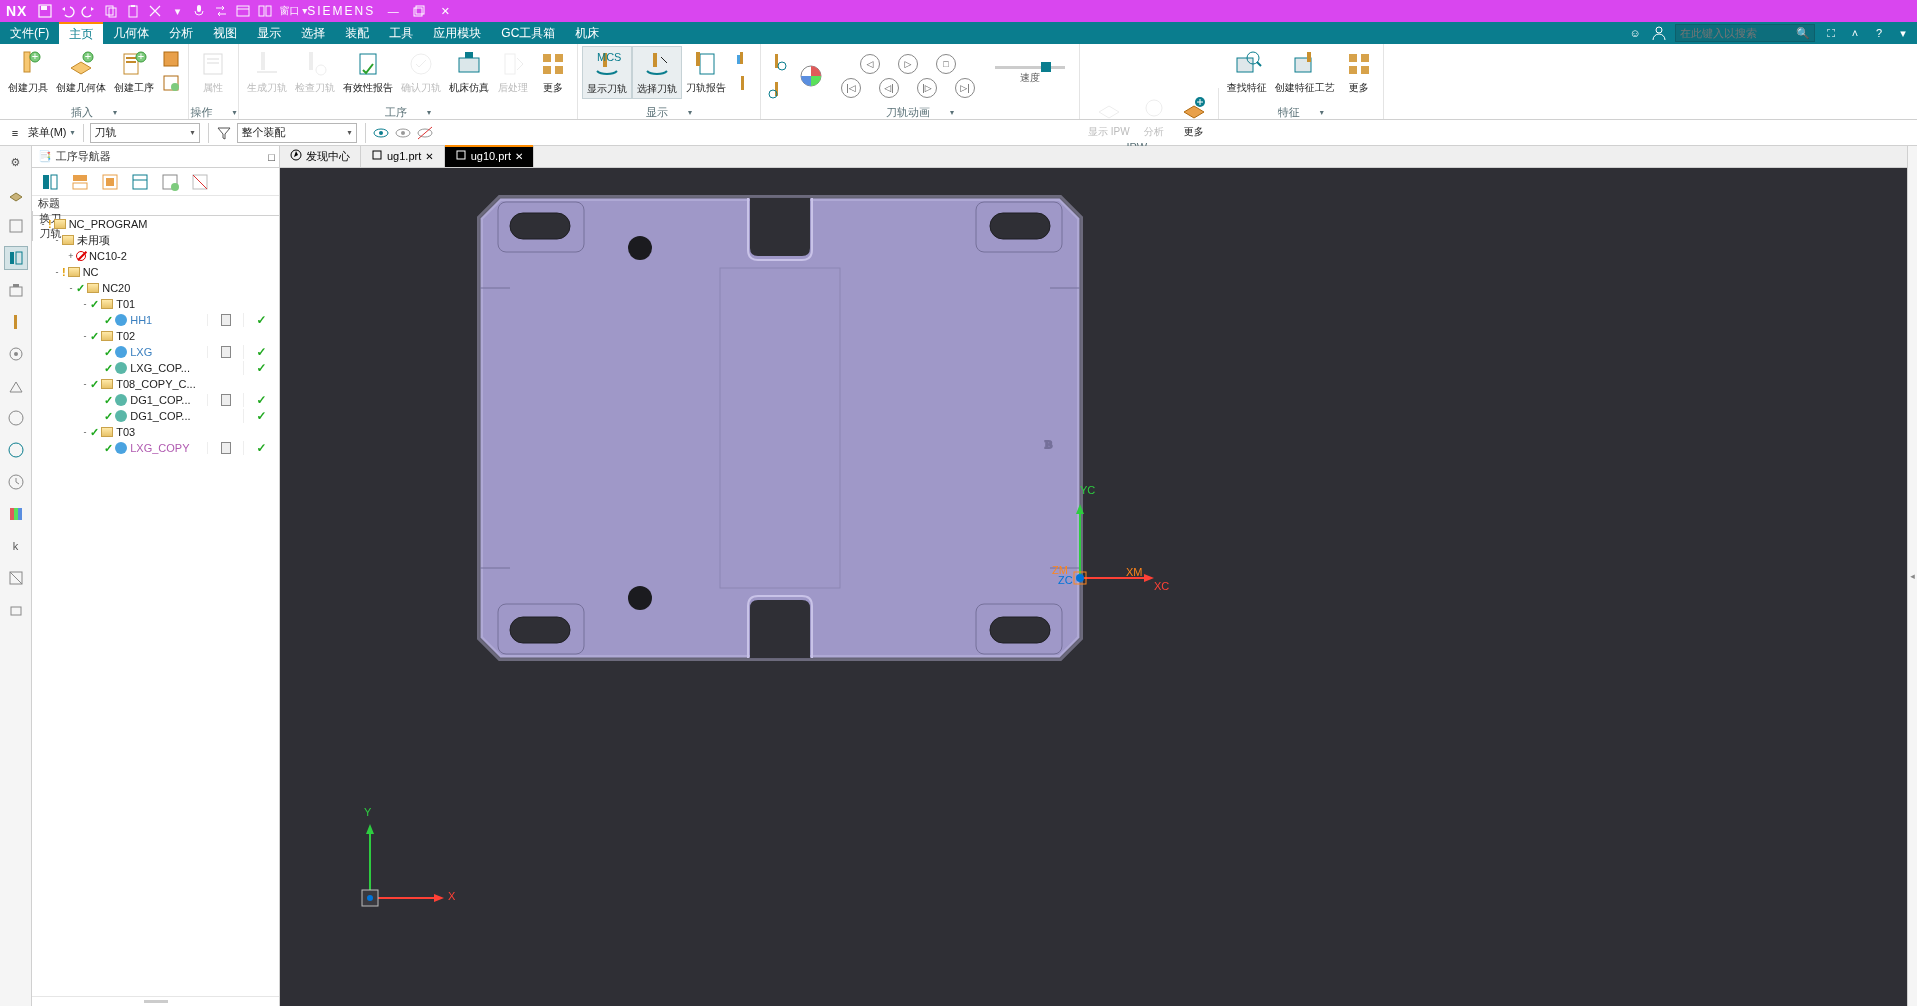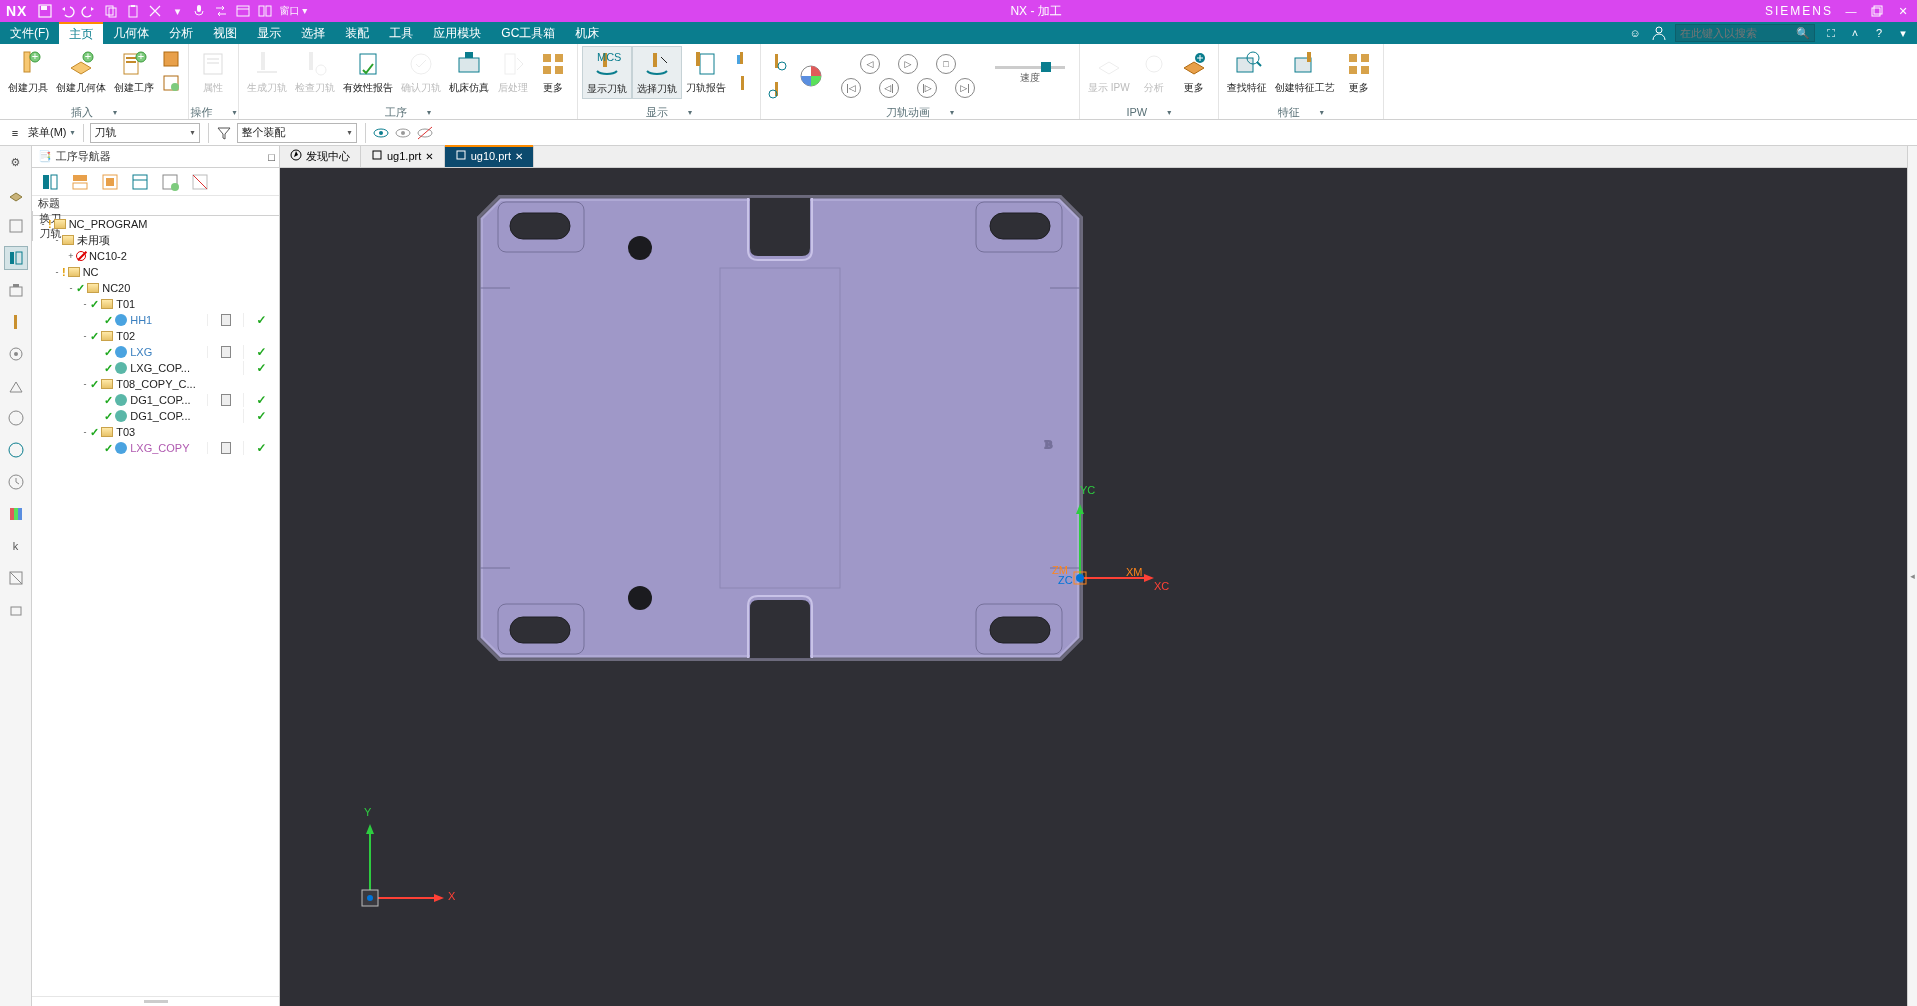--- a/index.html
+++ b/index.html
@@ -91,21 +91,21 @@
 .nav-bottom { height:10px; border-top:1px solid #e6e6e6; display:flex; align-items:center; justify-content:center;}
 .nav-bottom .grip{ width:24px;height:3px;background:#ccc;}
 
 
 .rightrail { width:10px; background:#f5f5f5; border-left:1px solid #d0d0d0; display:flex; align-items:center; justify-content:center; cursor:pointer; color:#888; font-size:9px;}
 
 
 .canvaswrap { flex:1; display:flex; flex-direction:column; }
 .doctabs { height:22px; background:#efefef; border-bottom:1px solid #d0d0d0; display:flex; align-items:flex-end; }
 .doctab { height:22px; display:flex; align-items:center; gap:4px; padding:0 10px; border-right:1px solid #d0d0d0; font-size:11px; cursor:pointer; position:relative;}
-.doctab.active { background:#0c4a6e; color:#fff; }
+.doctab.active { background:#000000; color:#fff; }
 .doctab .close { font-size:10px; cursor:pointer; }
 .doctab.active::before{ content:""; position:absolute; left:0; right:0; top:0; height:2px; background:#ff8c00;}
 
 
 .viewport { flex:1; background:#2f2f35; position:relative; overflow:hidden; }
 .part-svg { position:absolute; left:0; top:0; }
 .csys { position:absolute; font-size:10px; }
 .csys .lbl{ position:absolute; }
 
 
@@ -174,21 +174,20 @@
         </svg>
       </div>
     <div class="qat-icon">
         <svg class="svg16" viewBox="0 0 16 16">
           <rect x="2" y="3" width="5" height="10" fill="none" stroke="#fff"></rect>
           <rect x="9" y="3" width="5" height="10" fill="none" stroke="#fff"></rect>
         </svg>
       </div>
     <div class="qat-icon" style="width:auto;gap:2px;font-size:10px;">窗口 ▾</div>
   </div>
-  <div class="center">NX - 加工</div>
   <div class="right">
     <span class="siemens">SIEMENS</span>
     <div class="winbtn">—</div>
     <div class="winbtn">
         <svg class="svg16" viewBox="0 0 16 16">
           <rect x="3" y="5" width="8" height="8" fill="none" stroke="#fff"></rect>
           <rect x="5" y="3" width="8" height="8" fill="none" stroke="#fff"></rect>
         </svg>
       </div>
     <div class="winbtn">✕</div>
@@ -474,21 +473,21 @@
           </div>
         <div style="font-size:10px;color:#555;">速度</div>
       </div>
     </div>
     <div class="label">
         <span>刀轨动画</span>
         <span class="caret-sm">▾</span>
       </div>
   </div>
 
-  <div class="ribbon-group" style="min-width:130px;">
+  <div class="ribbon-group" style="min-width:130px;margin-top:44px;">
     <div class="items">
       <div class="ribbon-btn disabled">
           <div class="icon">
             <svg width="32" height="32" viewBox="0 0 32 32">
               <path d="M6 20l10-6 10 6-10 6z" fill="none" stroke="#ccc"></path>
             </svg>
           </div>
           <div class="txt">显示 IPW</div>
         </div>
       <div class="ribbon-btn disabled">

